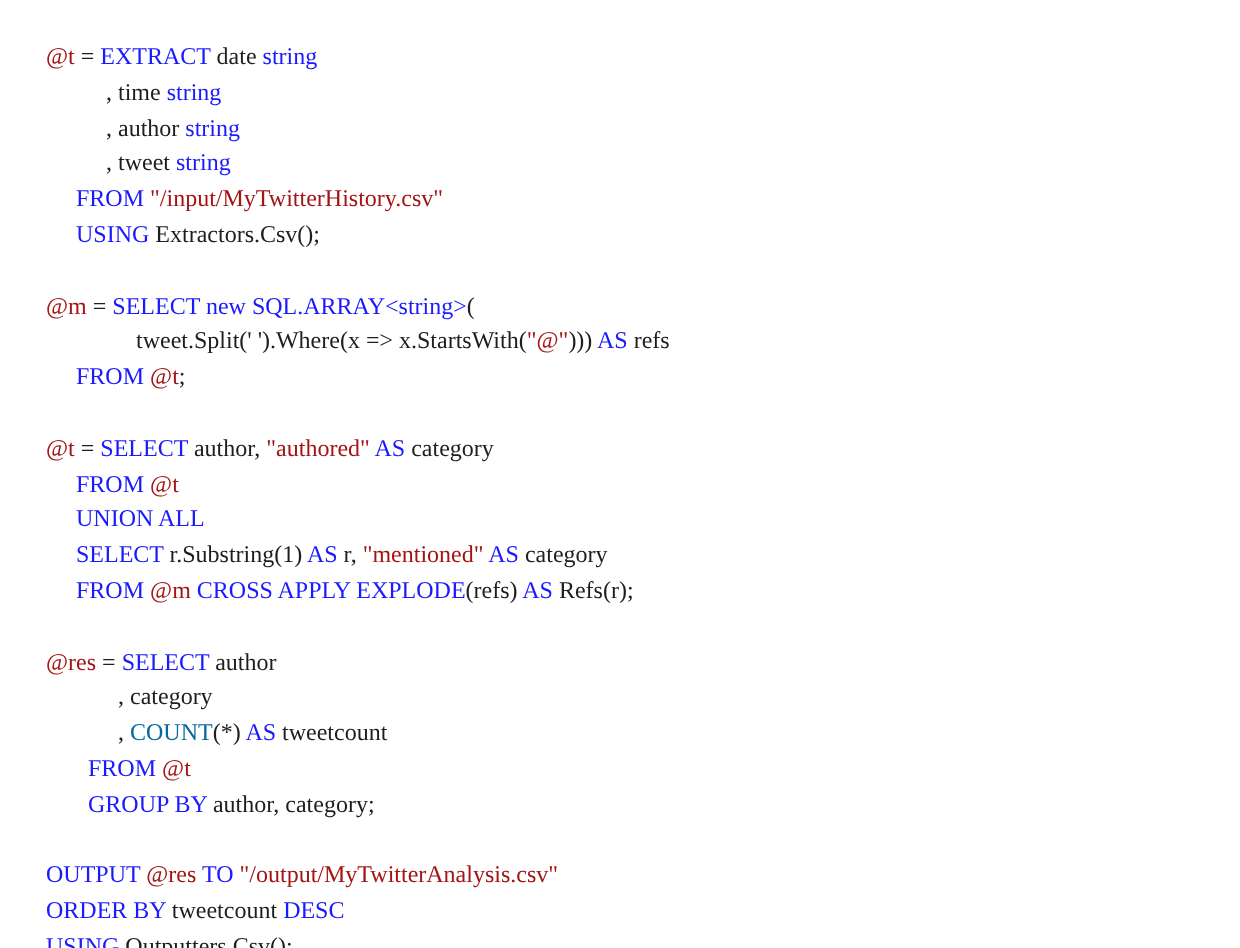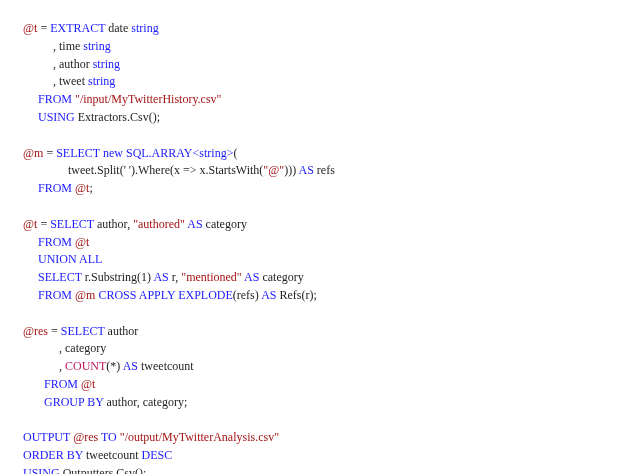--- a/index.html
+++ b/index.html
@@ -10,19 +10,19 @@
     font-size: 12px;
     line-height: 17.8px;
     color: #1e1e1e;
     white-space: pre;
     margin: 16px;
   }
   .line { display: block; height: 17.8px; }
   .kw { color: #1a1aff; }
   .var { color: #a31515; }
   .str { color: #a31515; }
-  .fn { color: #be185d; }
+  .fn { color: #0369a1; }
   .plain { color: #1e1e1e; }
 </style>
 </head>
 <body>
 
 <pre class="code" id="code"><span class="line"><span class="var">@t</span><span class="plain"> = </span><span class="kw">EXTRACT</span><span class="plain"> date </span><span class="kw">string</span></span><span class="line"><span class="plain">          , time </span><span class="kw">string</span></span><span class="line"><span class="plain">          , author </span><span class="kw">string</span></span><span class="line"><span class="plain">          , tweet </span><span class="kw">string</span></span><span class="line"><span class="plain">     </span><span class="kw">FROM</span><span class="plain"> </span><span class="str">"/input/MyTwitterHistory.csv"</span></span><span class="line"><span class="plain">     </span><span class="kw">USING</span><span class="plain"> Extractors.Csv();</span></span><span class="line"></span><span class="line"><span class="var">@m</span><span class="plain"> = </span><span class="kw">SELECT</span><span class="plain"> </span><span class="kw">new</span><span class="plain"> </span><span class="kw">SQL.ARRAY&lt;string&gt;</span><span class="plain">(</span></span><span class="line"><span class="plain">               tweet.Split(' ').Where(x =&gt; x.StartsWith(</span><span class="str">"@"</span><span class="plain">))) </span><span class="kw">AS</span><span class="plain"> refs</span></span><span class="line"><span class="plain">     </span><span class="kw">FROM</span><span class="plain"> </span><span class="var">@t</span><span class="plain">;</span></span><span class="line"></span><span class="line"><span class="var">@t</span><span class="plain"> = </span><span class="kw">SELECT</span><span class="plain"> author, </span><span class="str">"authored"</span><span class="plain"> </span><span class="kw">AS</span><span class="plain"> category</span></span><span class="line"><span class="plain">     </span><span class="kw">FROM</span><span class="plain"> </span><span class="var">@t</span></span><span class="line"><span class="plain">     </span><span class="kw">UNION ALL</span></span><span class="line"><span class="plain">     </span><span class="kw">SELECT</span><span class="plain"> r.Substring(1) </span><span class="kw">AS</span><span class="plain"> r, </span><span class="str">"mentioned"</span><span class="plain"> </span><span class="kw">AS</span><span class="plain"> category</span></span><span class="line"><span class="plain">     </span><span class="kw">FROM</span><span class="plain"> </span><span class="var">@m</span><span class="plain"> </span><span class="kw">CROSS APPLY EXPLODE</span><span class="plain">(refs) </span><span class="kw">AS</span><span class="plain"> Refs(r);</span></span><span class="line"></span><span class="line"><span class="var">@res</span><span class="plain"> = </span><span class="kw">SELECT</span><span class="plain"> author</span></span><span class="line"><span class="plain">            , category</span></span><span class="line"><span class="plain">            , </span><span class="fn">COUNT</span><span class="plain">(*) </span><span class="kw">AS</span><span class="plain"> tweetcount</span></span><span class="line"><span class="plain">       </span><span class="kw">FROM</span><span class="plain"> </span><span class="var">@t</span></span><span class="line"><span class="plain">       </span><span class="kw">GROUP BY</span><span class="plain"> author, category;</span></span><span class="line"></span><span class="line"><span class="kw">OUTPUT</span><span class="plain"> </span><span class="var">@res</span><span class="plain"> </span><span class="kw">TO</span><span class="plain"> </span><span class="str">"/output/MyTwitterAnalysis.csv"</span></span><span class="line"><span class="kw">ORDER BY</span><span class="plain"> tweetcount </span><span class="kw">DESC</span></span><span class="line"><span class="kw">USING</span><span class="plain"> Outputters.Csv();</span></span></pre>
 
 </body></html>

